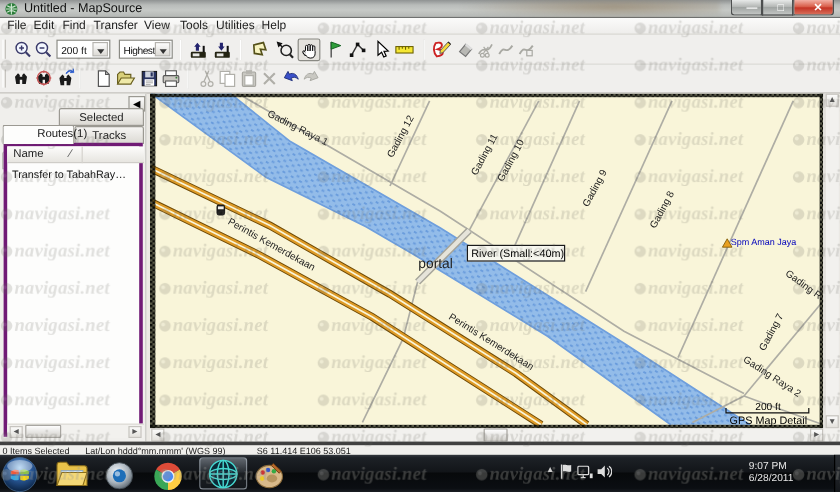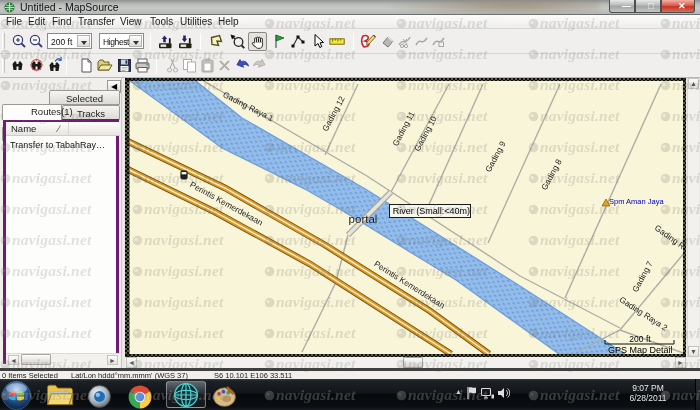--- a/index.html
+++ b/index.html
@@ -50,21 +50,21 @@
 
 #map{left:125px;top:78px;width:561px;height:279px;}
 #tooltip{left:389px;top:204px;width:82px;height:14px;background:#f7f7ef;border:1px solid #1a1a1a;font-size:9px;line-height:12px;text-align:right;color:#000;white-space:nowrap;}
 
 #status{left:0;top:368px;width:700px;height:11px;background:#f0efec;border-top:3px solid #404040;font-size:7.5px;color:#1a1a1a;}
 #status span{top:0px;}
 
 #task{left:0;top:379px;width:700px;height:31px;background:linear-gradient(#33383e 0,#1d2126 8%,#121519 45%,#07090b 50%,#0b0e12 90%,#1a1e23 100%);}
 .tbn{top:381px;width:40px;height:27px;border-radius:3px;}
 .tbn.active{background:linear-gradient(rgba(180,190,200,.45),rgba(90,100,110,.25) 50%,rgba(40,46,52,.3));border:1px solid rgba(200,210,220,.5);}
-#clock{right:28px;top:383px;width:48px;text-align:center;color:#e8e8e8;font-size:8.5px;line-height:10px;}
+#clock{right:28px;top:383px;width:48px;text-align:left;color:#e8e8e8;font-size:8.5px;line-height:10px;}
 #showdesk{right:0;top:379px;width:5px;height:31px;background:linear-gradient(#2a2e33,#15181c);border-left:1px solid #000;}
 .trayicn{top:9px;color:#dcdcdc;font-size:9px;}
 </style>
 </head>
 <body>
 <div id="screen">
 
 <div id="title">
       <div class="blob"></div>
     </div>
@@ -363,22 +363,22 @@
   <div class="sbtn" style="position:absolute;left:1px;top:0px;width:11px;height:11px;line-height:10px;">◄</div>
   <div class="sthumb" style="position:absolute;left:278px;top:0px;width:20px;height:11px;"></div>
   <div class="sbtn" style="position:absolute;right:1px;top:0px;width:11px;height:11px;line-height:10px;">►</div>
 </div>
 <div style="left:687px;top:357px;width:13px;height:12px;background:#f2f1ee;"></div>
 
 <div id="tooltip">River (Small:&lt;40m)</div>
 
 <div id="status">
 <span style="left:2px;">0 Items Selected</span>
-<span style="left:71px;">Lat/Lon hddd°mm.mmm' (WGS 37)</span>
-<span style="left:214px;">S6 10.101 E106 33.511</span>
+<span style="left:71px;">Lat/Lon hddd°mm.mmm' (WGS 99)</span>
+<span style="left:214px;">S6 11.414 E106 53.051</span>
 </div>
 
 <div id="task"></div>
 <svg style="left:1px;top:380px;" width="31" height="31" viewBox="0 0 28 28">
  <defs>
         <radialGradient id="orb" cx="50%" cy="30%" r="75%">
           <stop offset="0%" stop-color="#9cc8ee"></stop>
           <stop offset="45%" stop-color="#2a5a9a"></stop>
           <stop offset="100%" stop-color="#071c38"></stop>
         </radialGradient>

